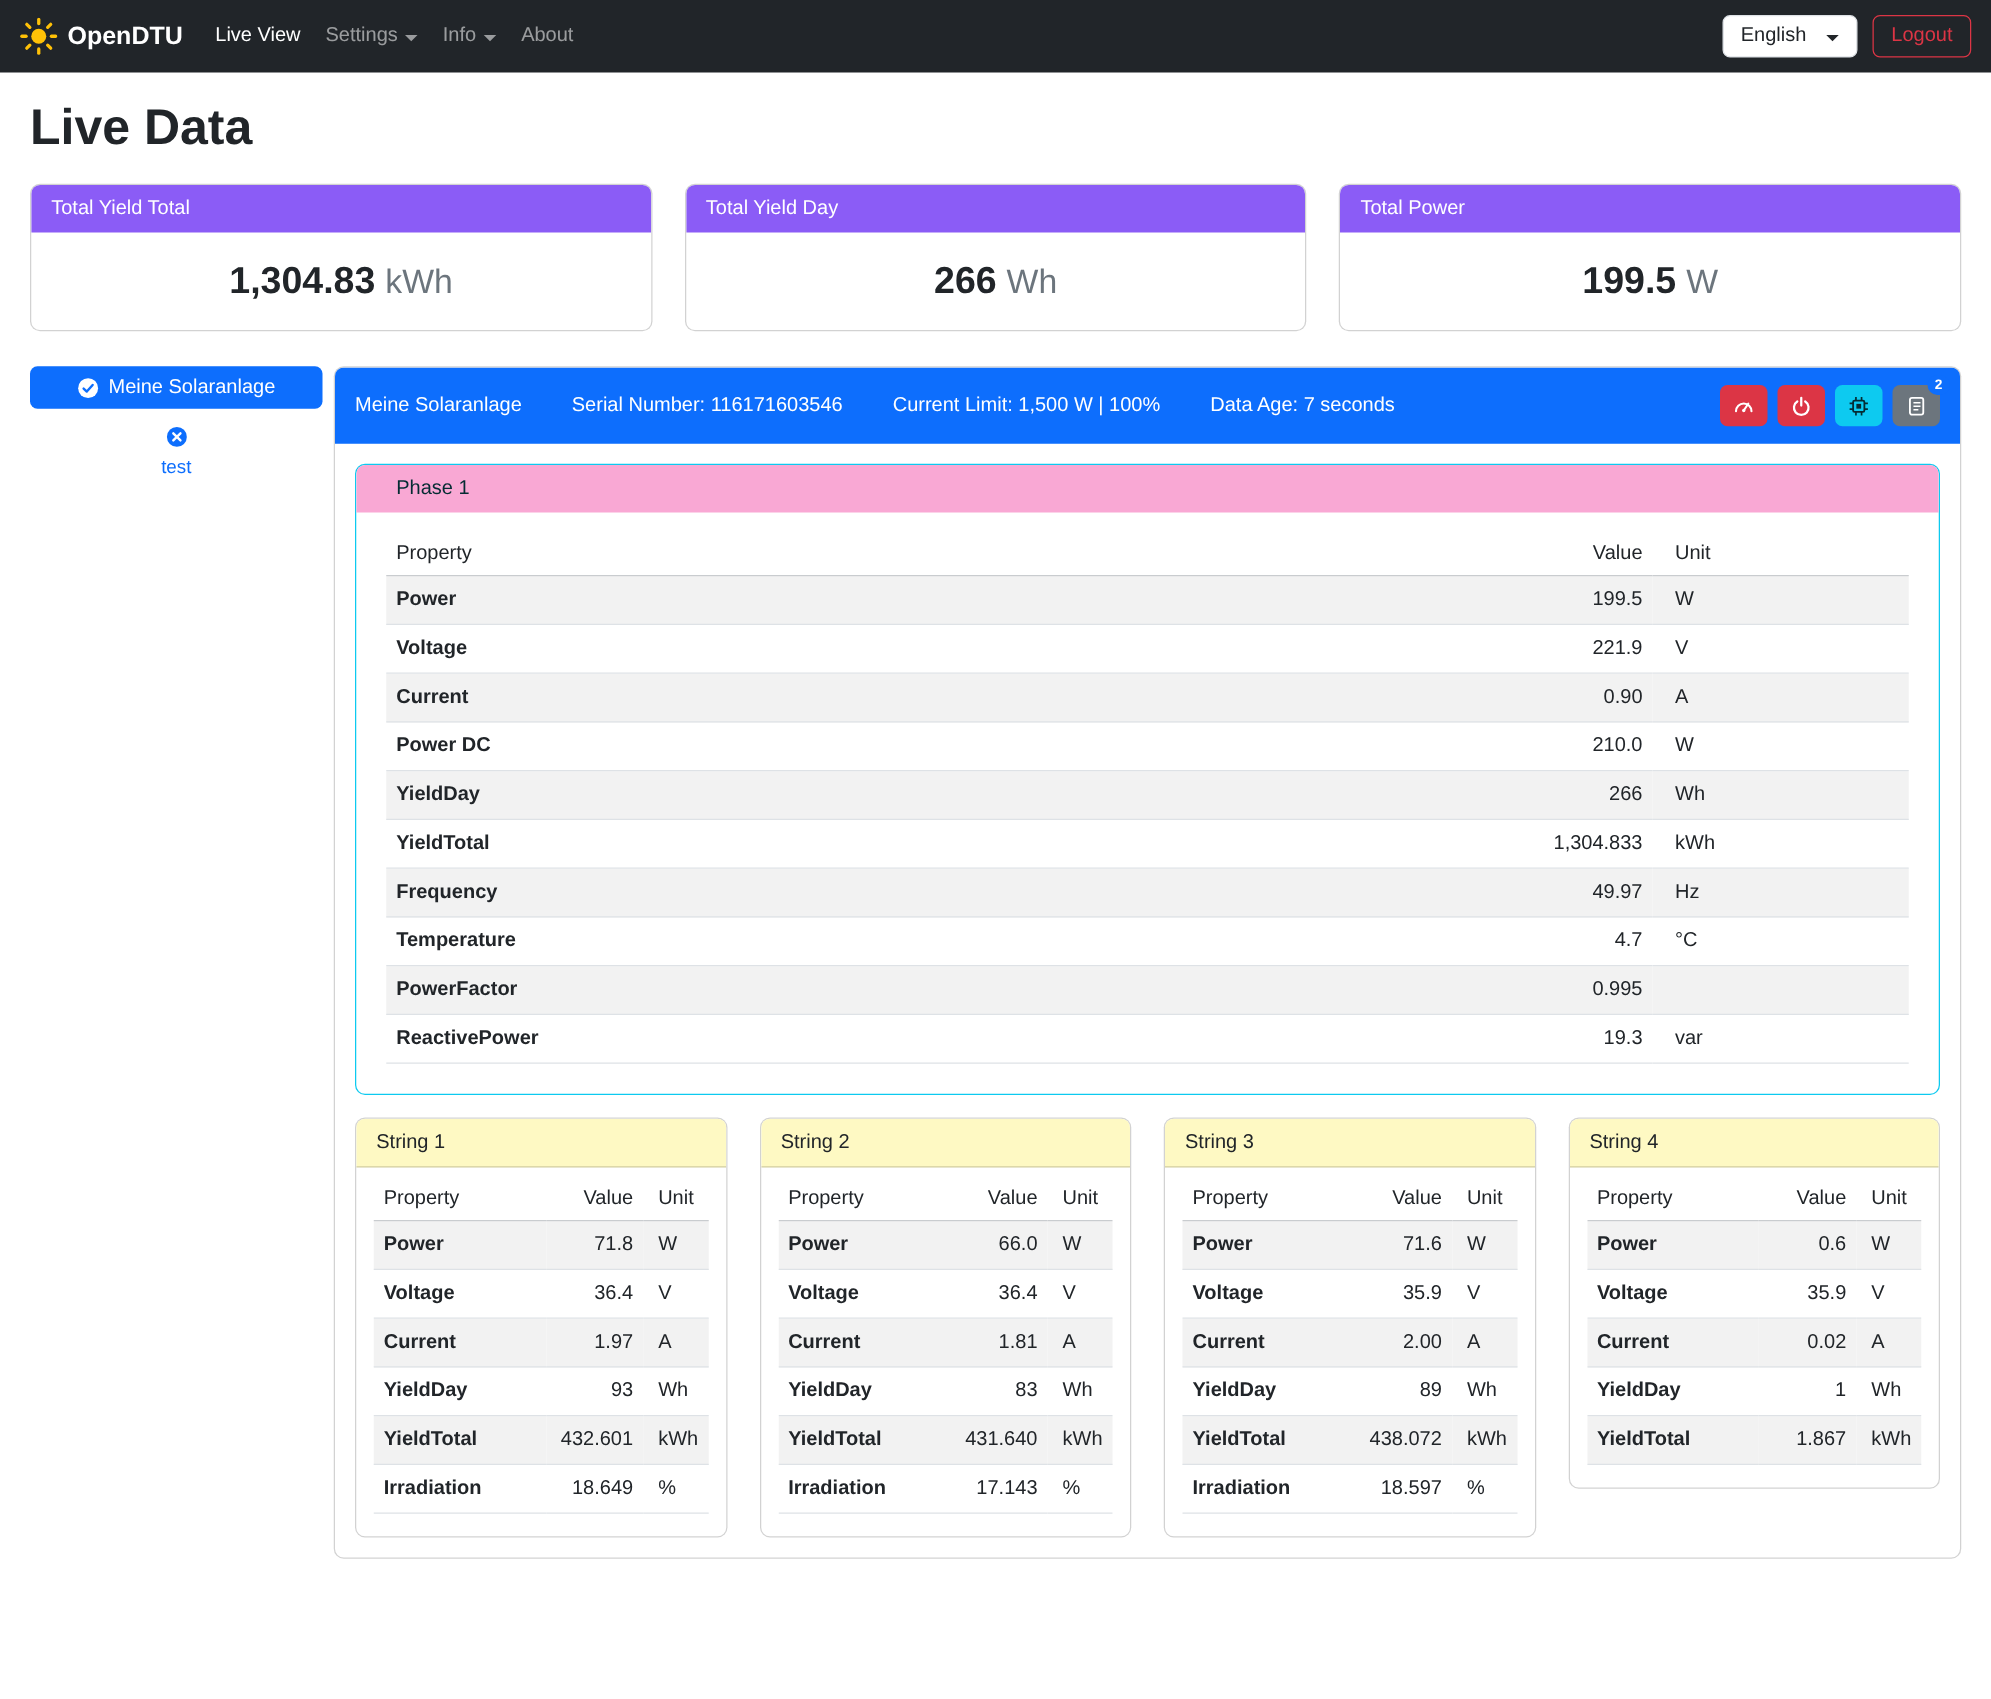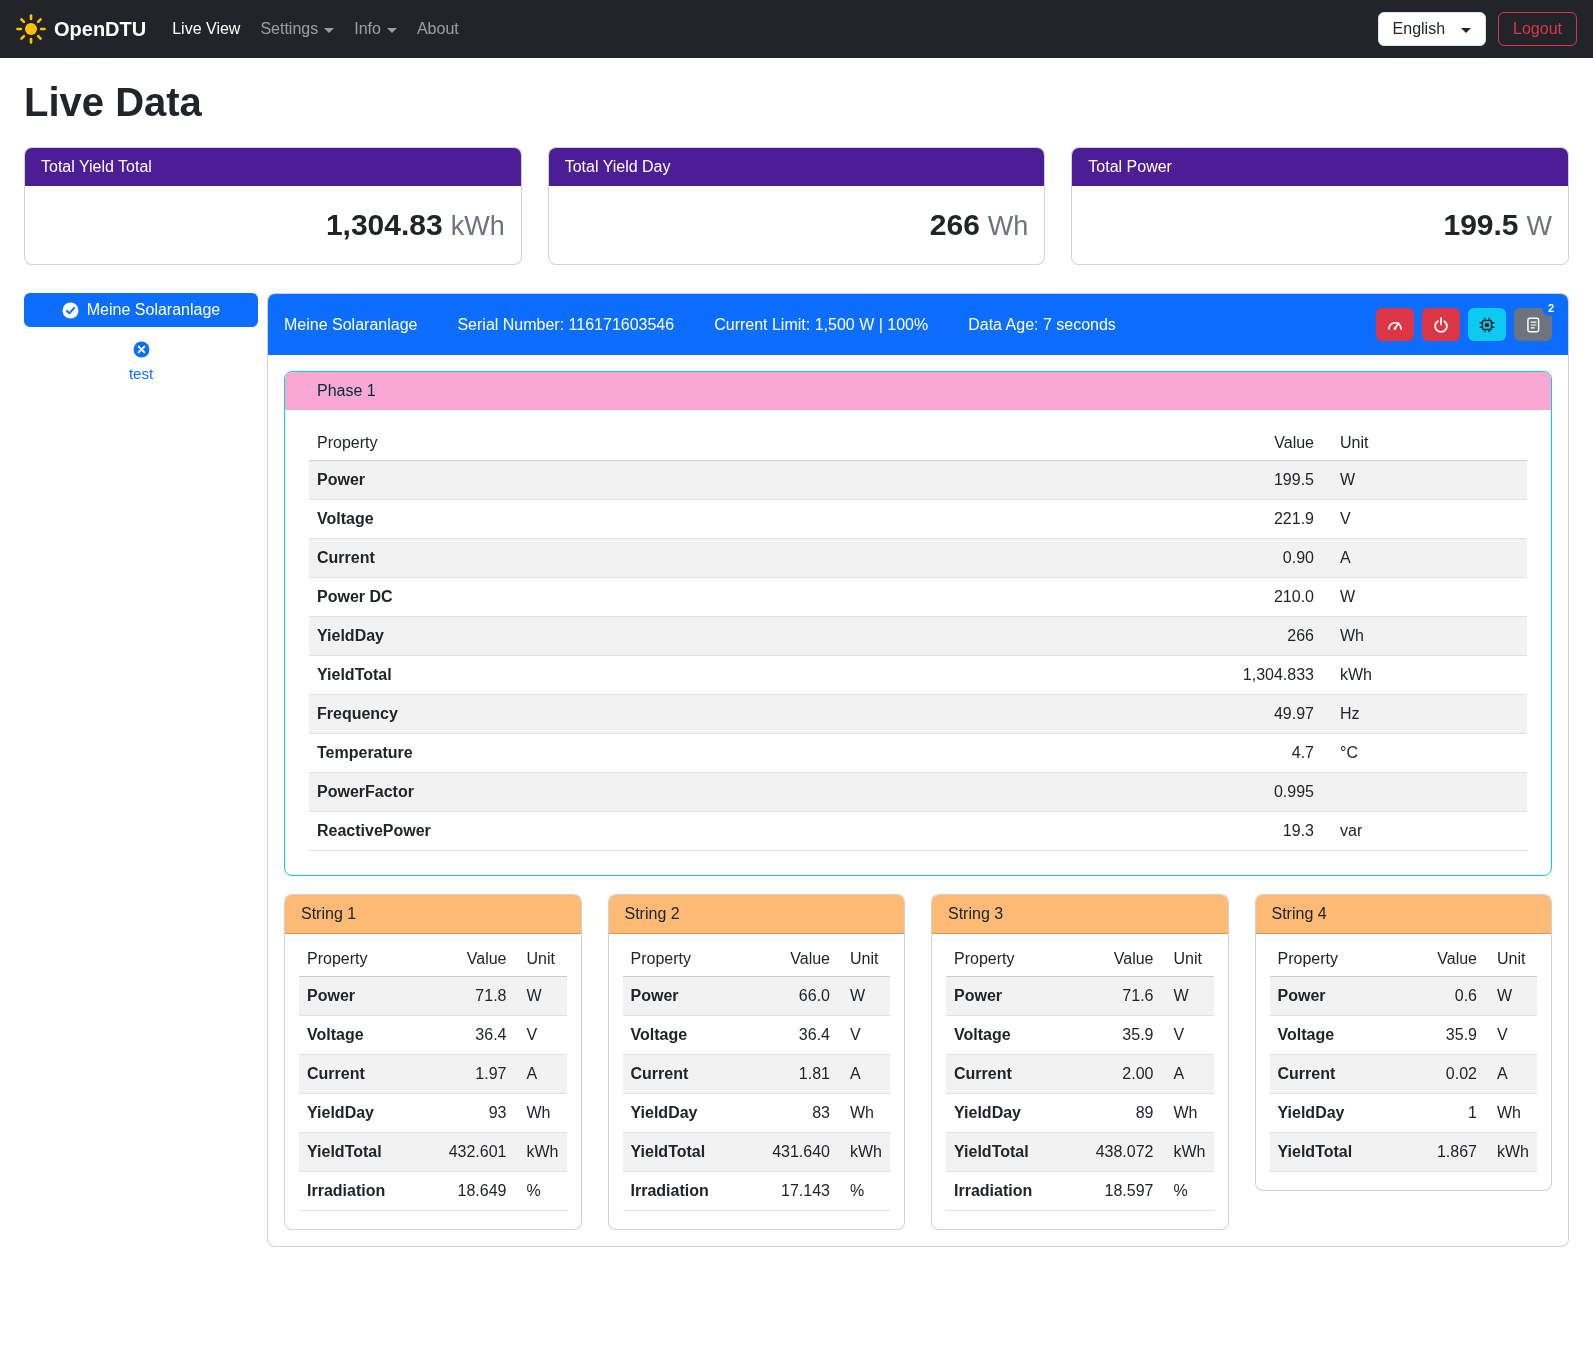--- a/index.html
+++ b/index.html
@@ -62,24 +62,24 @@
   
   .summary-row { display: flex; gap: 26px; }
   .summary-card {
     flex: 1;
     border: 1px solid rgba(0,0,0,.175);
     border-radius: 8px;
     overflow: hidden;
     background: #fff;
   }
   .summary-card-header {
-    background: #4c1d95; color: #fff;
+    background: #8b5cf6; color: #fff;
     padding: 10px 16px; font-size: 16px;
   }
-  .summary-card-body { padding: 22px 16px; text-align: right; }
+  .summary-card-body { padding: 22px 16px; text-align: center; }
   .summary-value { font-size: 30px; font-weight: 700; }
   .summary-unit { font-size: 27px; font-weight: 500; color: #6c757d; margin-left: 8px; }
 
   
   .content-row { display: flex; gap: 9px; margin-top: 28px; align-items: flex-start; }
   .sidebar { width: 234px; flex: none; }
   .inverter-select-btn {
     width: 100%;
     background: #0d6efd; color: #fff;
     border: none; border-radius: 6px;
@@ -161,21 +161,21 @@
   .string-card {
     flex: 1;
     border: 1px solid rgba(0,0,0,.175);
     border-radius: 8px;
     background: #fff;
     overflow: hidden;
   }
   .string-card-header {
     padding: 10px 16px;
     border-bottom: 1px solid rgba(0,0,0,.175);
-    background: #fdba74;
+    background: #fef9c3;
     font-size: 16px;
   }
   .string-card-body { padding: 8px 14px 18px 14px; }
 </style>
 </head>
 <body>
 
 <nav class="navbar">
   <a class="brand">
     <span style="display:flex">

